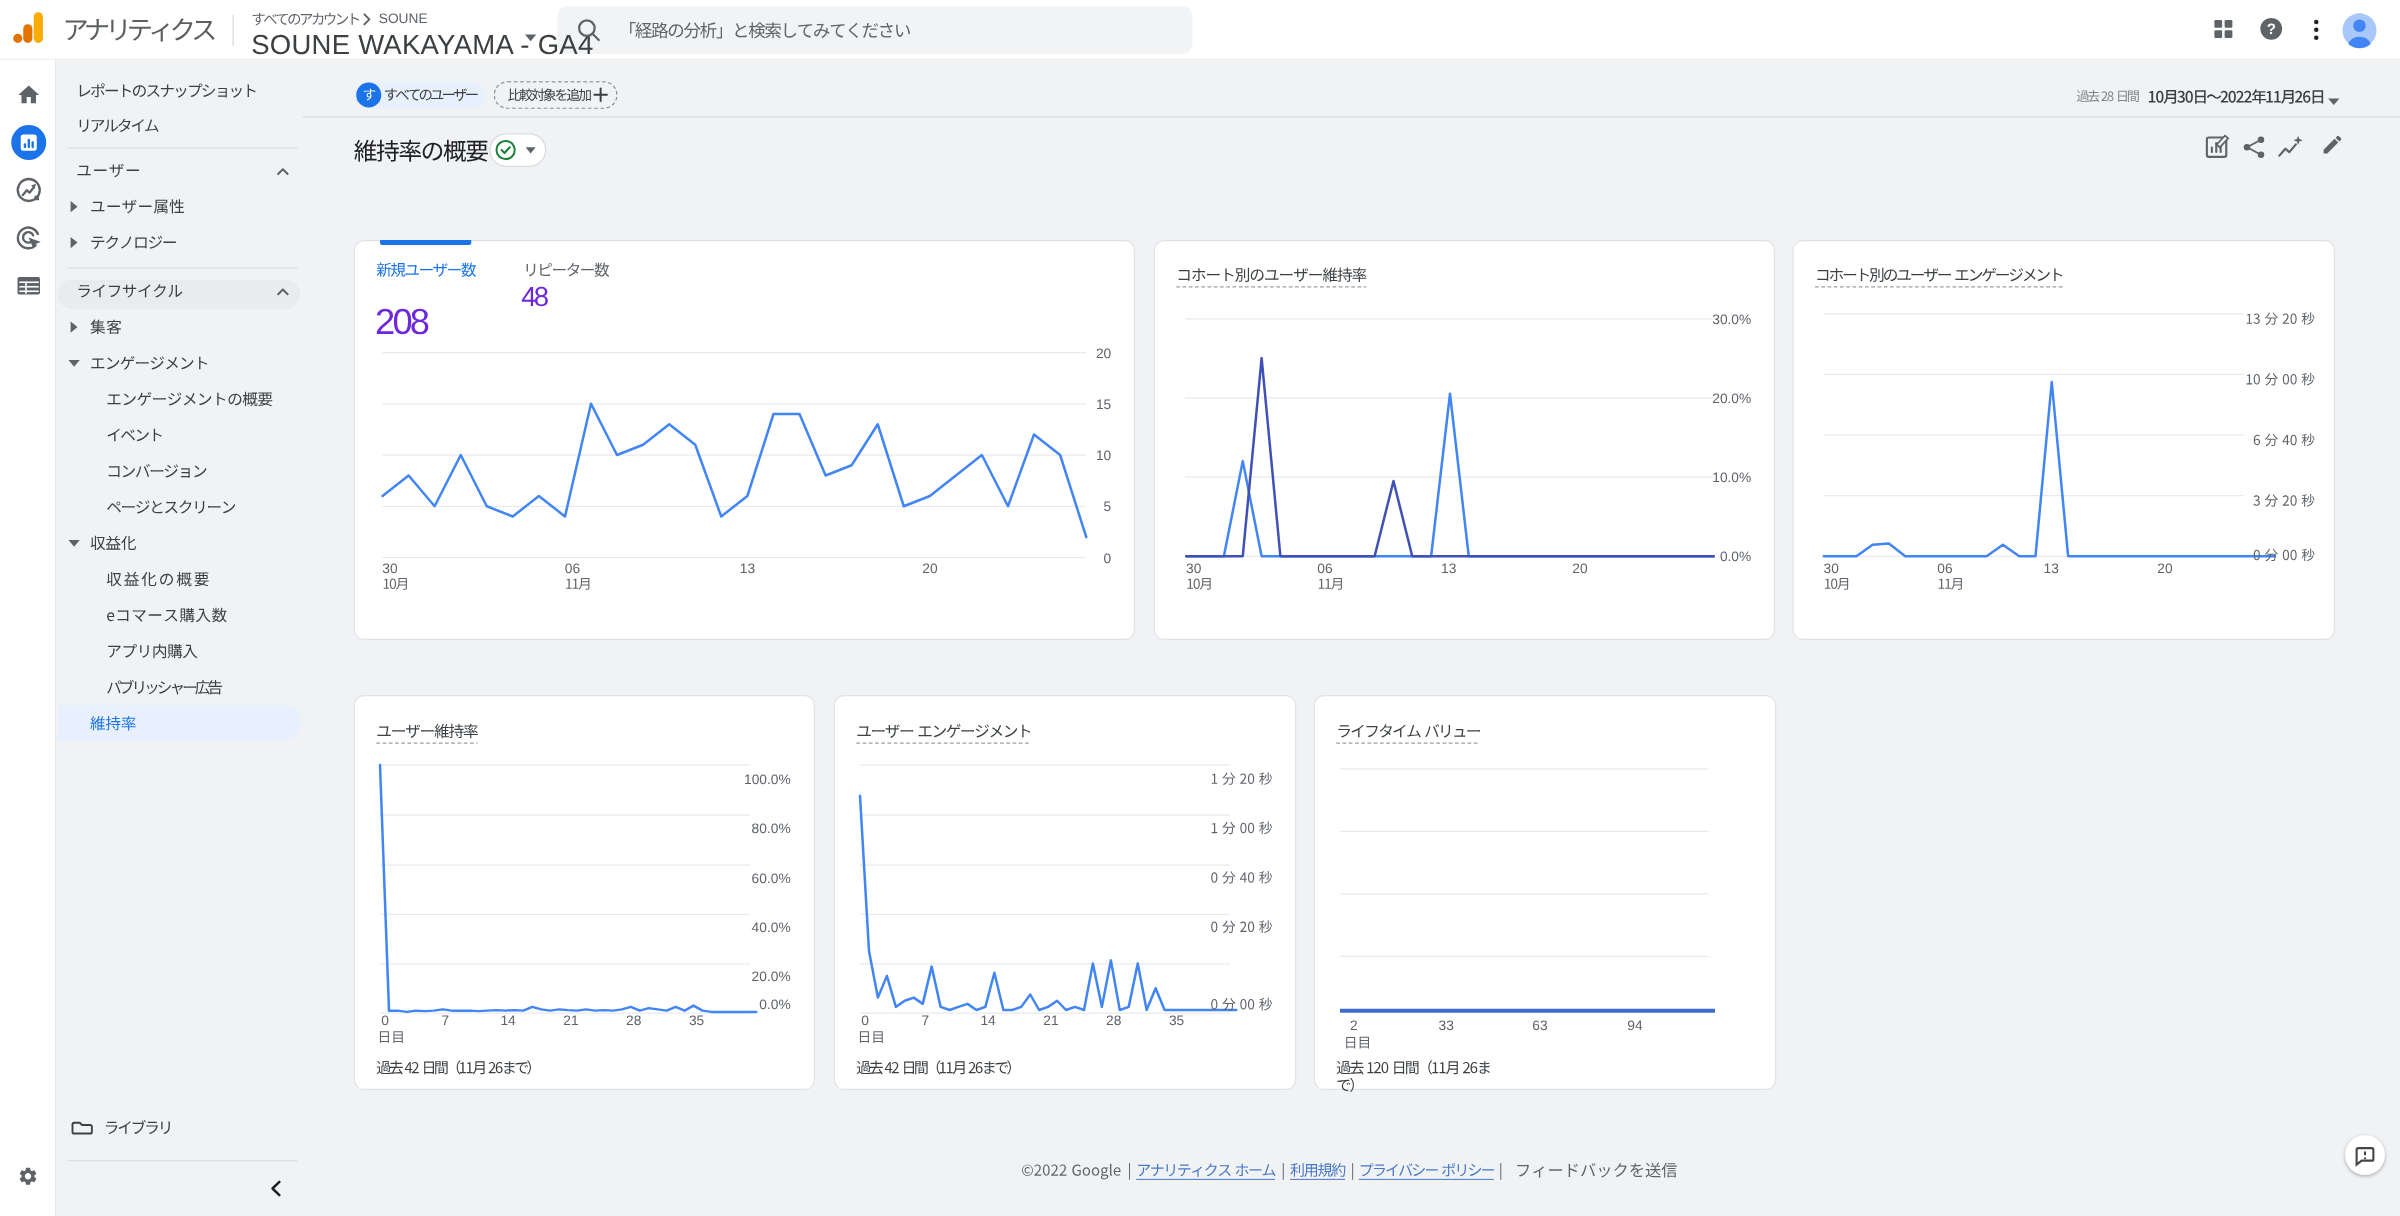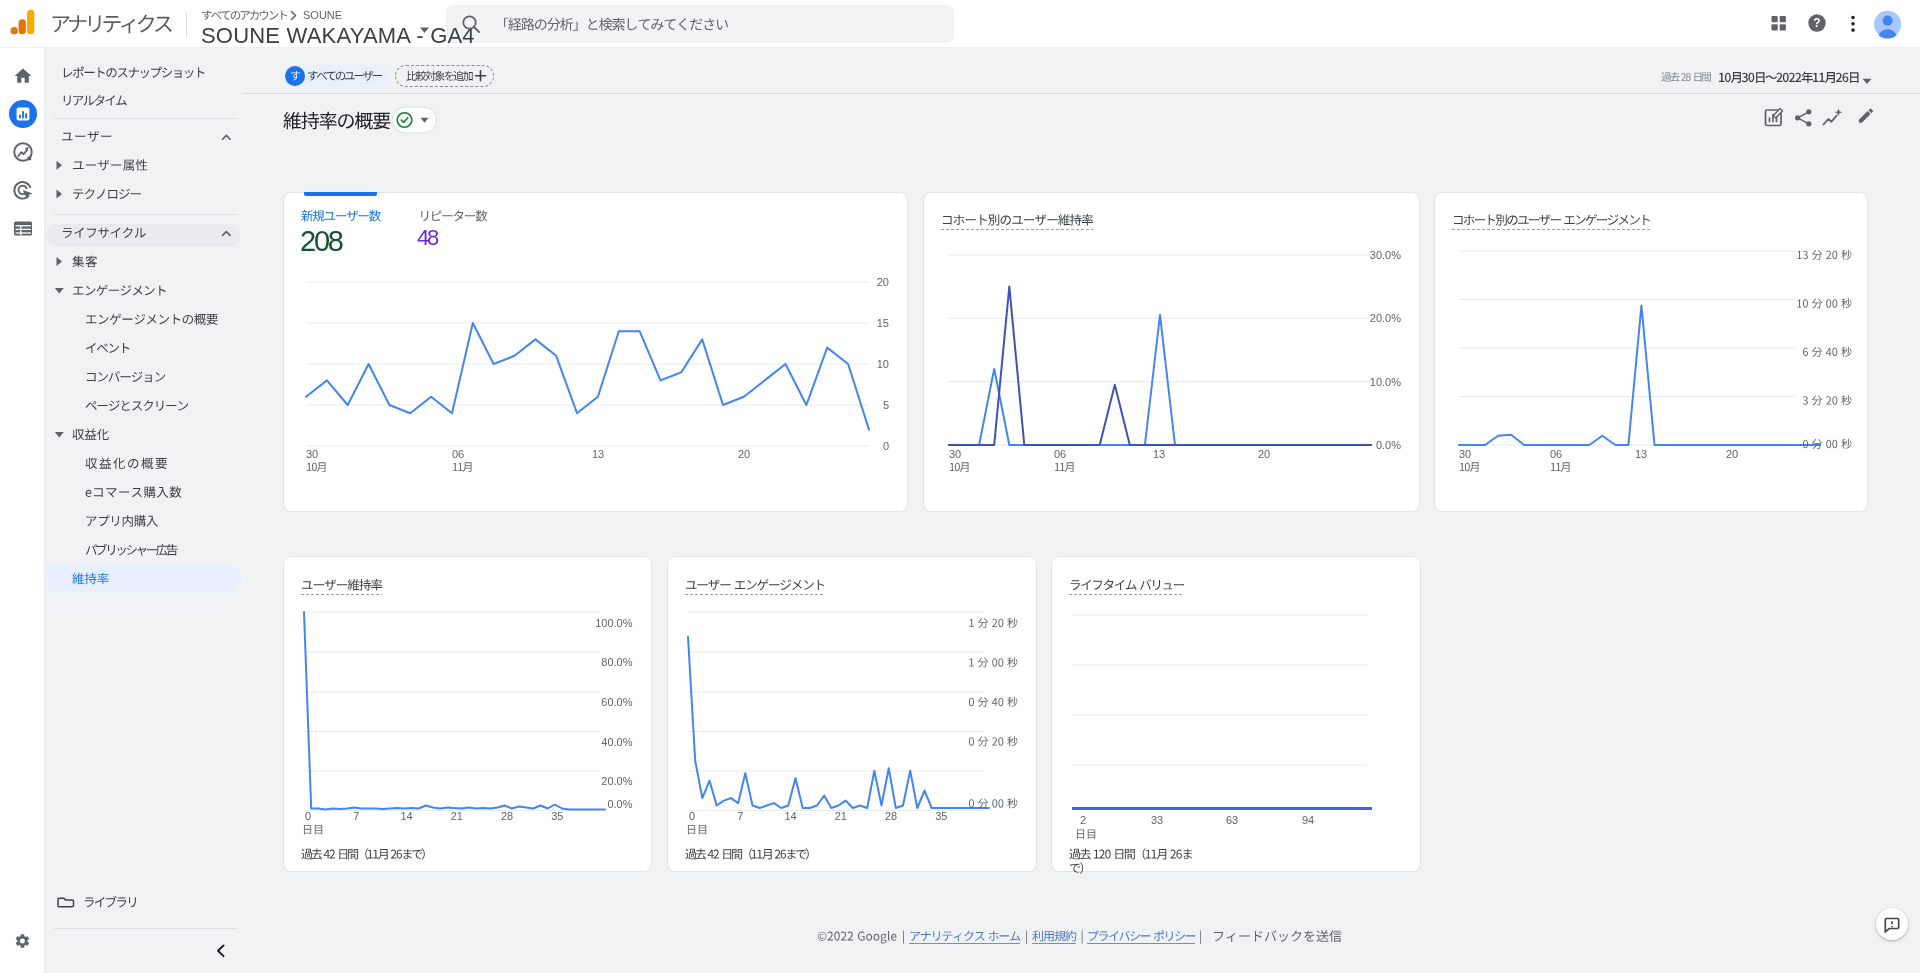--- a/index.html
+++ b/index.html
@@ -163,21 +163,21 @@
     </g>
 
   <path d="M1823.5 124.5l4.8-5.5 3.2 2.7 5.2-6.2" fill="none" stroke="#5f6368" stroke-width="1.8" stroke-linecap="round" stroke-linejoin="round"></path>
   <path d="M1838.5 108.5l1 2.7 2.7 1-2.7 1-1 2.7-1-2.7-2.7-1 2.7-1z" fill="#5f6368"></path>
 
   <g transform="translate(1856.5,106.2) scale(0.79)">
       <path d="M3 17.25V21h3.75L17.81 9.94l-3.75-3.75L3 17.25zM20.71 7.04c.39-.39.39-1.02 0-1.41l-2.34-2.34a1 1 0 0 0-1.41 0l-1.83 1.83 3.75 3.75 1.83-1.83z" fill="#5f6368"></path>
     </g>
 </svg>
 
-<div class="abs" style="left:300px;top:225px;font-size:29px;letter-spacing:-2.2px;color:#14532d;z-index:6">208</div>
+<div class="abs" style="left:300px;top:242px;font-size:29px;letter-spacing:-2.2px;color:#6d28d9;z-index:6">208</div>
 <div class="abs" style="left:417px;top:225px;font-size:22px;letter-spacing:-2.2px;color:#6d28d9;z-index:6">48</div>
 
 <div class="abs" style="left:1876px;top:908px;width:32px;height:32px;background:#fff;border-radius:50%;box-shadow:0 1px 3px rgba(0,0,0,.3);z-index:8"></div>
 <svg class="abs" style="left:1876px;top:908px;z-index:9" width="32" height="32" viewBox="0 0 32 32">
   <path d="M10.5 10.5h11a1.2 1.2 0 0 1 1.2 1.2v7.6a1.2 1.2 0 0 1-1.2 1.2h-8.2l-4 3.2v-12a1.2 1.2 0 0 1 1.2-1.2z" fill="none" stroke="#444746" stroke-width="1.7"></path>
   <line x1="16" y1="13.2" x2="16" y2="16.2" stroke="#444746" stroke-width="1.7"></line>
   <circle cx="16" cy="18.6" r="0.9" fill="#444746"></circle>
 </svg>
 
 <svg width="1920" height="973" viewBox="0 0 1920 973" style="position:absolute;left:0;top:0;z-index:5;pointer-events:none">

